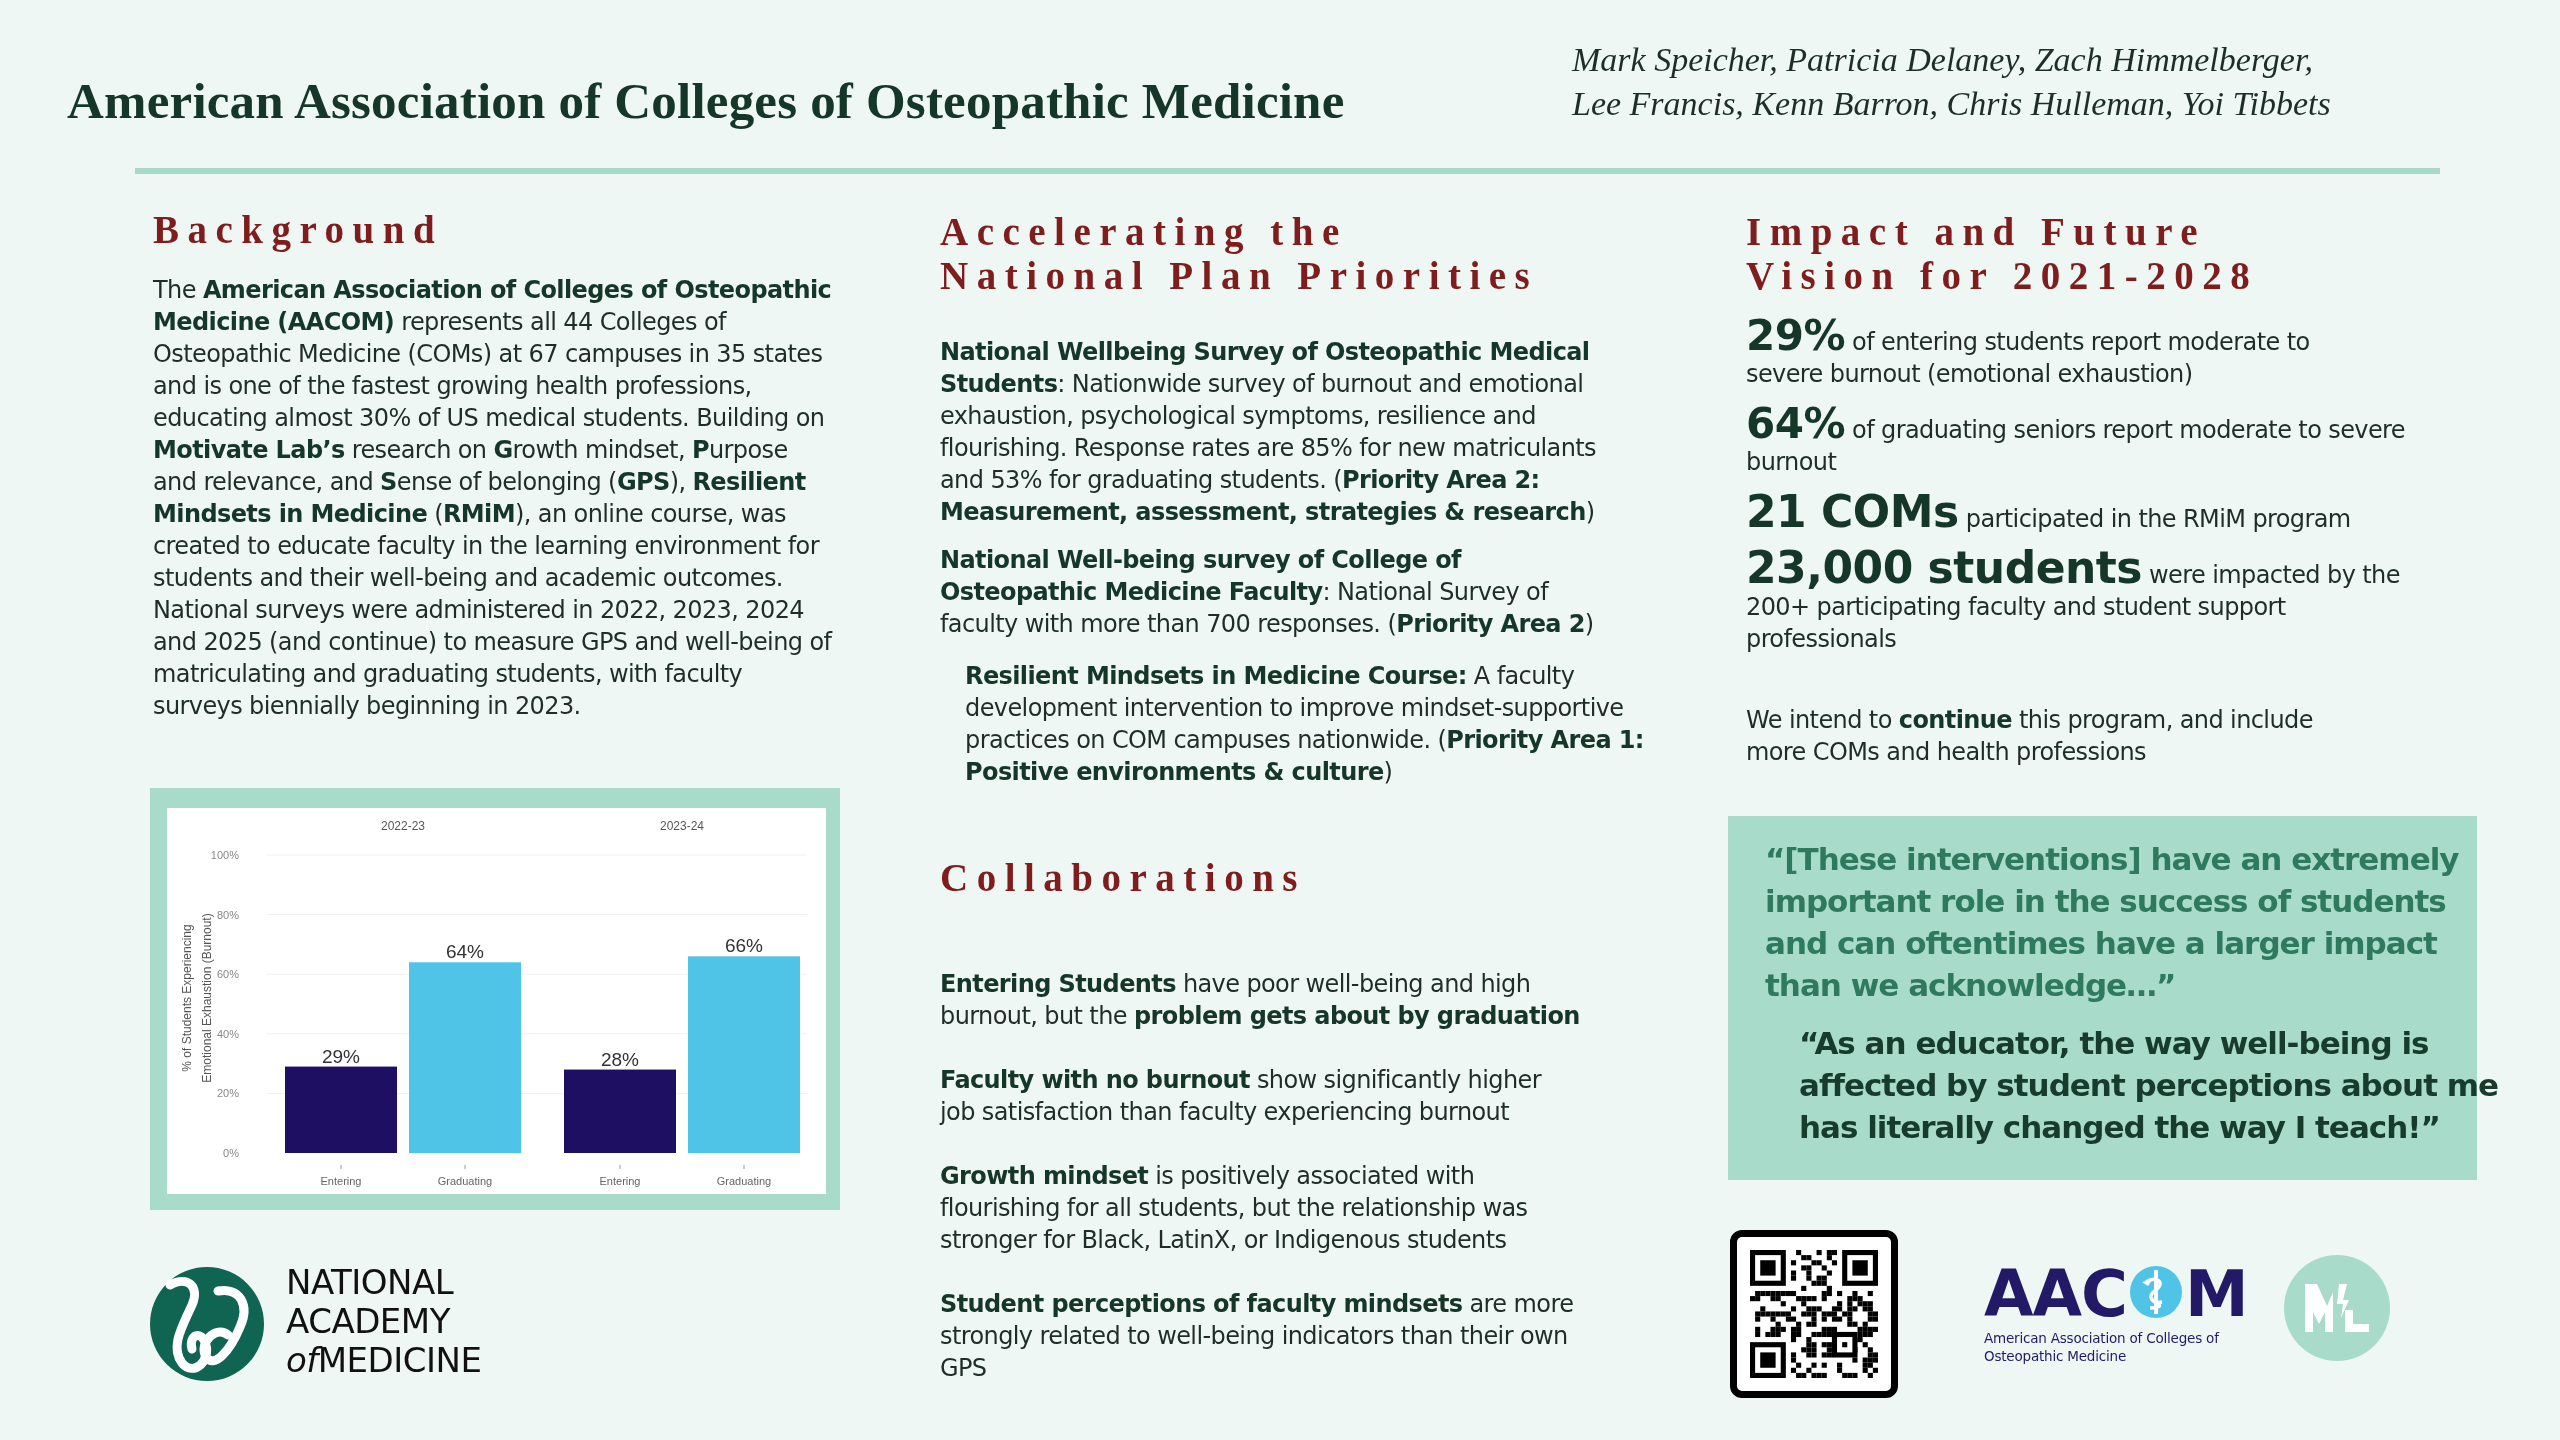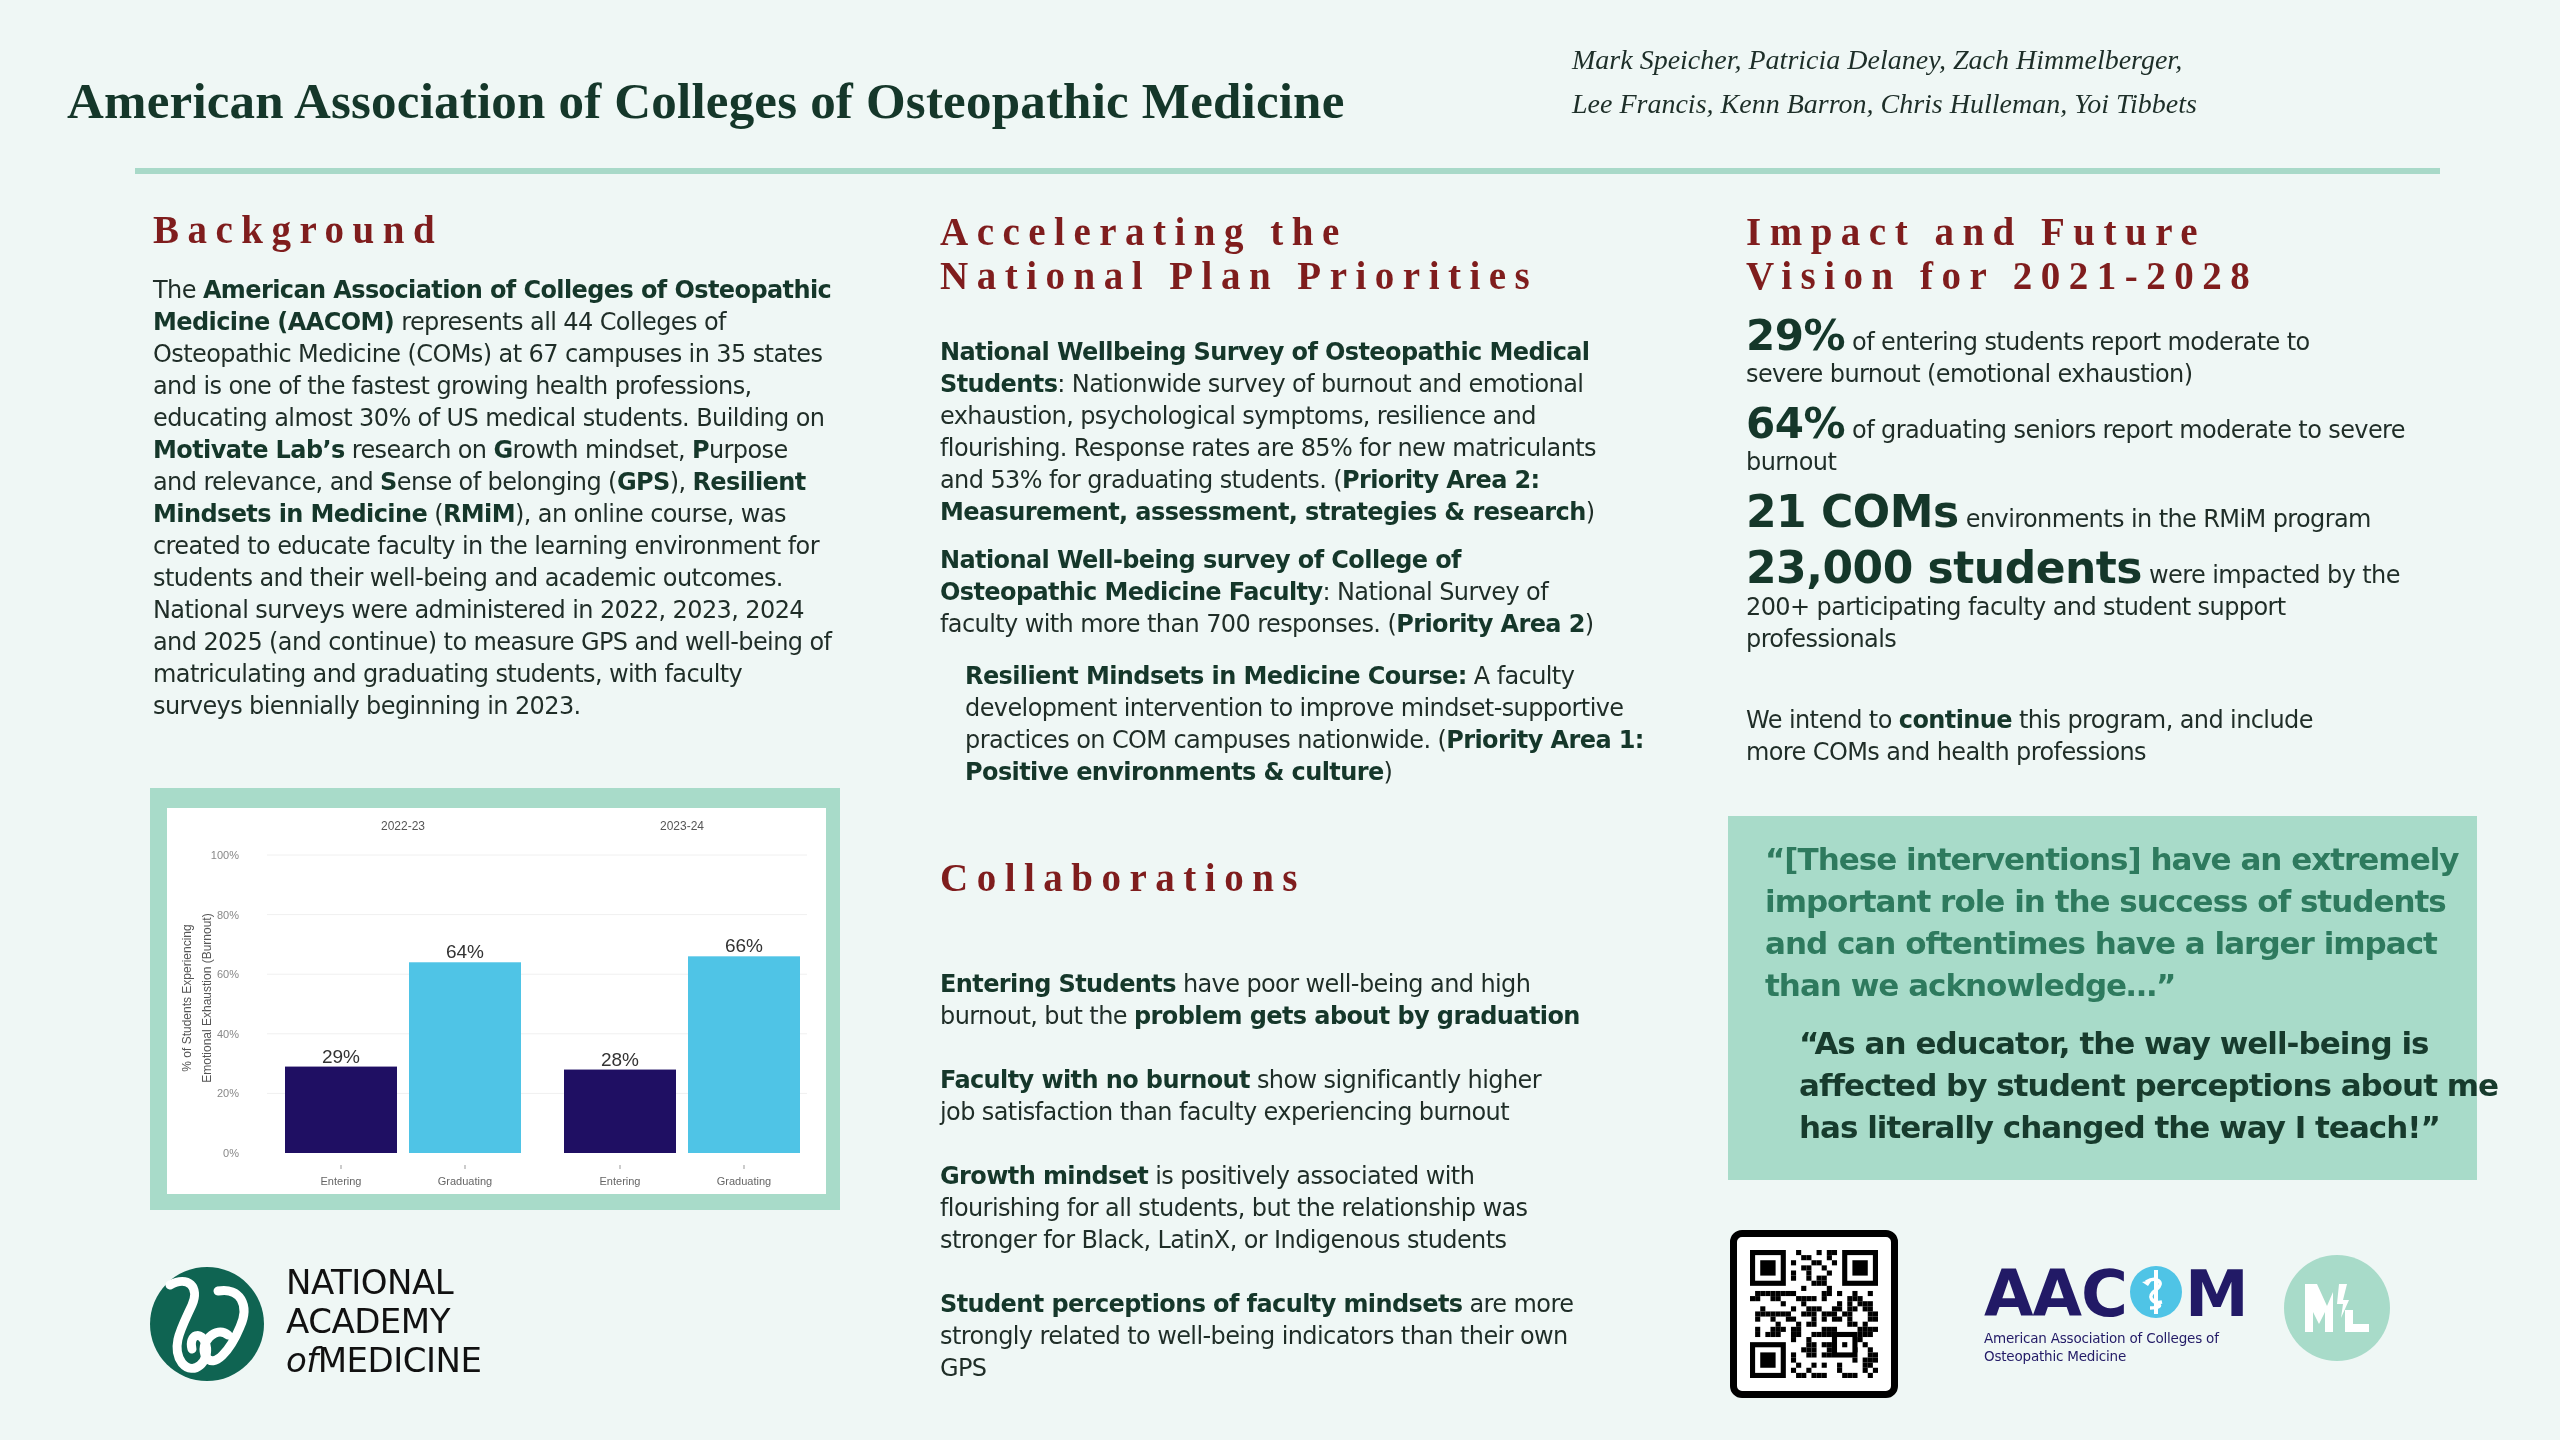--- a/index.html
+++ b/index.html
@@ -15,21 +15,21 @@
   
   .main-title {
     left: 67px; top: 72px;
     font-family: "Liberation Serif", "DejaVu Serif", serif;
     font-weight: bold; font-size: 51px; color: #15372a;
     white-space: nowrap; letter-spacing: 0.2px;
   }
   .authors {
     left: 1572px; top: 38px; width: 960px;
     font-family: "Liberation Serif", "DejaVu Serif", serif;
-    font-style: italic; font-size: 28px; line-height: 44px; color: #1d2e28;
+    font-style: italic; font-size: 34px; line-height: 44px; color: #1d2e28;
   }
   .authors div { white-space: nowrap; }
   .divider {
     left: 135px; top: 168px; width: 2305px; height: 6px;
     background: #a8d9c8;
   }
 
   
   .heading {
     font-family: "Liberation Serif", "DejaVu Serif", serif;
@@ -191,21 +191,21 @@
   <div>Vision for 2021-2028</div>
 </div>
 
 <div class="abs body-text stat" style="top:320px;width:640px;">
   <span class="big" style="font-size:42px;">29%</span><span> of entering students report moderate to severe burnout (emotional exhaustion)</span>
 </div>
 <div class="abs body-text stat" style="top:408px;width:660px;">
   <span class="big" style="font-size:42px;">64%</span><span> of graduating seniors report moderate to severe burnout</span>
 </div>
 <div class="abs body-text stat" style="top:496px;">
-  <span class="big" style="font-size:44px;">21 COMs</span><span> environments in the RMiM program</span>
+  <span class="big" style="font-size:44px;">21 COMs</span><span> participated in the RMiM program</span>
 </div>
 <div class="abs body-text stat" style="top:552px;width:680px;">
   <span class="big" style="font-size:44px;">23,000 students</span><span> were impacted by the 200+ participating faculty and student support professionals</span>
 </div>
 <div class="abs body-text stat" style="top:704px;width:620px;"><span>We intend to </span><b>continue</b><span> this program, and include more COMs and health professions</span></div>
 
 <div class="abs quote-box"></div>
 <div class="abs quote" id="quote1">“[These interventions] have an extremely important role in the success of students and can oftentimes have a larger impact than we acknowledge…”</div>
 <div class="abs quote" id="quote2">“As an educator, the way well-being is affected by student perceptions about me has literally changed the way I teach!”</div>
 

